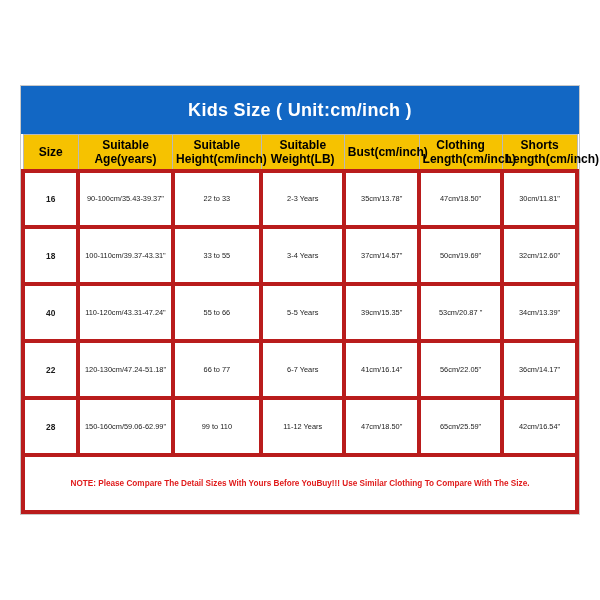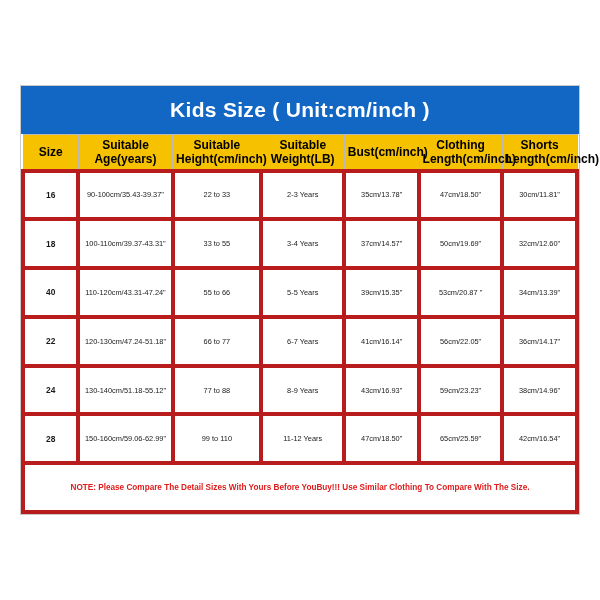--- a/index.html
+++ b/index.html
@@ -35,21 +35,21 @@
   .title-bar {
     background: #1267c4;
     color: #ffffff;
     height: 48px;
     display: flex;
     align-items: center;
     justify-content: center;
     flex: 0 0 auto;
   }
   .title-bar .title {
-    font-size: 21px;
+    font-size: 18px;
     font-weight: bold;
     letter-spacing: 0.3px;
   }
   table.size-table {
     width: 100%;
     border-collapse: collapse;
     table-layout: fixed;
     flex: 1 1 auto;
   }
   table.size-table th {
@@ -162,29 +162,20 @@
         <tr>
           <td class="size-cell">22</td>
           <td>120-130cm/47.24-51.18"</td>
           <td>66 to 77</td>
           <td>6-7 Years</td>
           <td>41cm/16.14"</td>
           <td>56cm/22.05"</td>
           <td>36cm/14.17"</td>
         </tr>
         <tr>
-          <td class="size-cell">24</td>
-          <td>130-140cm/51.18-55.12"</td>
-          <td>77 to 88</td>
-          <td>8-9 Years</td>
-          <td>43cm/16.93"</td>
-          <td>59cm/23.23"</td>
-          <td>38cm/14.96"</td>
-        </tr>
-        <tr>
           <td class="size-cell">28</td>
           <td>150-160cm/59.06-62.99"</td>
           <td>99 to 110</td>
           <td>11-12 Years</td>
           <td>47cm/18.50"</td>
           <td>65cm/25.59"</td>
           <td>42cm/16.54"</td>
         </tr>
         <tr class="note-row">
           <td colspan="7">

